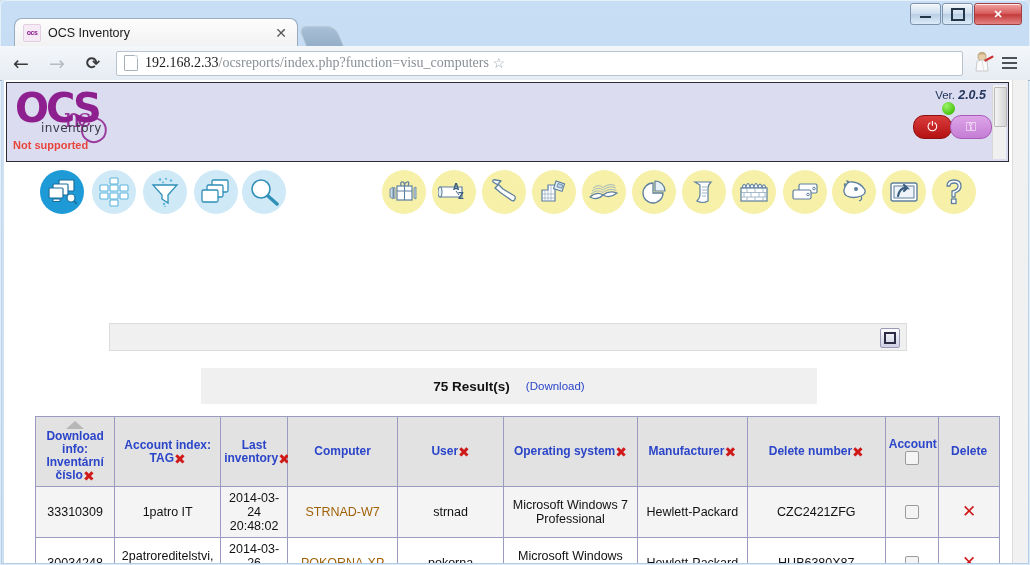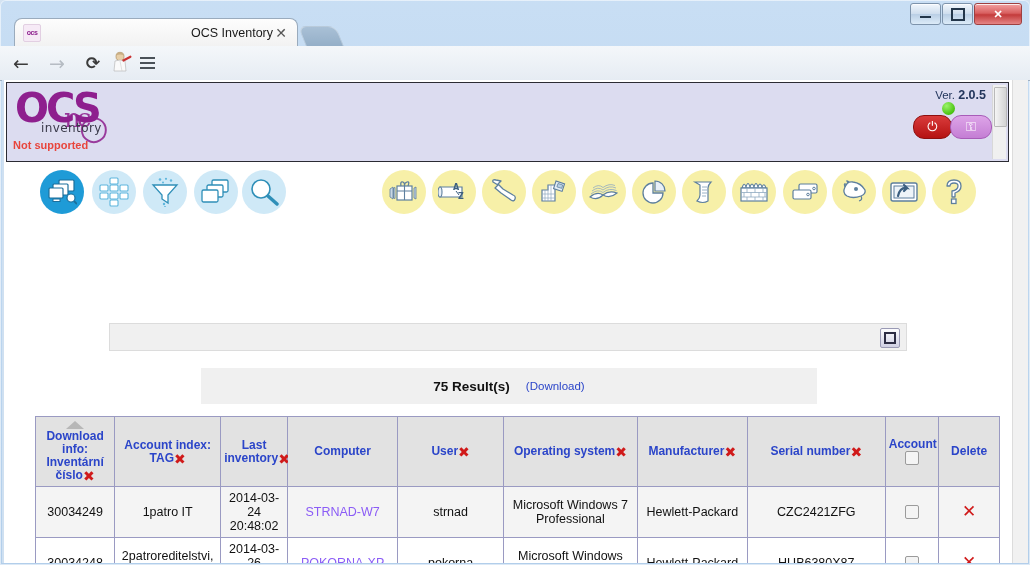--- a/index.html
+++ b/index.html
@@ -34,21 +34,21 @@
   
   #win-frame{
     position:absolute;left:0;top:0;width:1030px;height:565px;
     border-radius:6px 6px 0 0;
     background:linear-gradient(180deg,rgba(200,222,244,.97) 0%,rgba(176,205,234,.95) 100%);
     box-shadow:inset 0 0 0 1px rgba(255,255,255,.55);
   }
 
   
   #tabstrip{
-    position:absolute;left:0;top:0;width:1030px;height:46px;text-align:right;
+    position:absolute;left:0;top:0;width:1030px;height:46px;
   }
   #tab{
     position:absolute;left:14px;top:18px;width:284px;height:28px;
     background:linear-gradient(180deg,#fdfdfd 0%,#f2f2f2 100%);
     border-radius:8px 8px 0 0;
     border:1px solid #9aabbd;border-bottom:none;
     display:flex;align-items:center;padding:0 8px;
     box-sizing:border-box;
   }
   #tab-favicon{
@@ -168,21 +168,21 @@
   #logo .inv{
     position:absolute;left:26px;top:34px;font-size:12px;color:#3a3a4a;
     font-family:"DejaVu Sans",sans-serif;letter-spacing:.4px;
   }
   #notsupported{
     position:absolute;left:6px;top:56px;font-size:11px;font-weight:bold;color:#e8453c;
   }
   #ver{
     position:absolute;right:22px;top:5px;font-size:11.5px;color:#23365c;
   }
-  #ver b{font-size:12.5px;}
+  #ver b{font-size:12.5px;font-style:italic;}
   #greendot{
     position:absolute;right:53px;top:19px;width:13px;height:13px;border-radius:50%;
     background:radial-gradient(circle at 35% 30%,#9cf36a,#49c411 70%,#2f9406);
   }
   .hdr-pill{
     position:absolute;top:32px;height:22px;border-radius:11px;
     display:flex;align-items:center;justify-content:center;
   }
   #logout-pill{
     right:56px;width:37px;
@@ -246,21 +246,21 @@
     padding:4px 3px;text-align:center;vertical-align:middle;
     position:relative;line-height:13px;
   }
   table.res td{
     border:1px solid #9a9ac2;font-size:12.5px;color:#111;
     padding:4px 4px;text-align:center;vertical-align:middle;line-height:14px;
     font-family:"Liberation Sans",sans-serif;
   }
   tr.alt td{background:#f4f4f4;}
   tr.plain td{background:#ffffff;}
-  td.comp a{color:#8b5cf6;text-decoration:none;font-size:12.5px;cursor:pointer;}
+  td.comp a{color:#a16207;text-decoration:none;font-size:12.5px;cursor:pointer;}
   .xmark{
     color:#d01a1a;font-weight:bold;font-size:14px;
     font-family:"DejaVu Sans",sans-serif;line-height:0;
   }
   th .xmark{position:relative;top:2px;left:0px;cursor:pointer;}
   .sort-caret{
     display:block;margin:0 auto 1px auto;width:0;height:0;
     border-left:9px solid transparent;border-right:9px solid transparent;
     border-bottom:8px solid #b7b7b7;cursor:pointer;
   }
@@ -313,20 +313,25 @@
     <div class="winbtn">
       <i class="glyph-max"></i>
     </div>
     <div class="winbtn close">✕</div>
   </div>
 
   <div id="navbar">
     <div class="navbtn">←</div>
     <div class="navbtn disabled">→</div>
     <div class="navbtn reload">⟳</div>
+    <div id="omnibox">
+      <span id="page-icon"></span>
+      <span id="url-text"><b>192.168.2.33</b><span>/ocsreports/index.php?function=visu_computers</span></span>
+      <span id="star">☆</span>
+    </div>
     <div id="ext-icon">
       <svg width="26" height="24" viewBox="0 0 26 24">
         <ellipse cx="12" cy="5.5" rx="4" ry="4.2" fill="#e8cfa8" stroke="#a98e63" stroke-width=".7"></ellipse>
         <path d="M8 3.2 Q12 0.4 16 3.2 L16 4.6 Q12 2.6 8 4.6 Z" fill="#c9ae84"></path>
         <path d="M7 10 Q12 8 17 10 L18 20 L6 20 Z" fill="#fafafa" stroke="#b9b9b9" stroke-width=".7"></path>
         <path d="M12 10 L14 20" stroke="#ccc" stroke-width=".6" fill="none"></path>
         <rect x="14" y="9" width="10" height="2.2" rx="1" transform="rotate(-28 14 9)" fill="#c93232"></rect>
       </svg>
     </div>
     <div id="menu-btn">
@@ -546,34 +551,34 @@
             <th>
               <span>User</span><span class="xmark">✖</span>
             </th>
             <th>
               <span>Operating system</span><span class="xmark">✖</span>
             </th>
             <th>
               <span>Manufacturer</span><span class="xmark">✖</span>
             </th>
             <th>
-              <span>Serial number</span><span class="xmark">✖</span>
+              <span>Delete number</span><span class="xmark">✖</span>
             </th>
             <th>
               <span>Account</span><br>
               <span class="cb"></span>
             </th>
             <th>
               <span>Delete</span>
             </th>
           </tr>
         </thead>
         <tbody>
           <tr class="alt">
-            <td>30034249</td>
+            <td>33310309</td>
             <td>1patro IT</td>
             <td>2014-03-24 20:48:02</td>
             <td class="comp"><a>STRNAD-W7</a></td>
             <td>strnad</td>
             <td>Microsoft Windows 7 Professional</td>
             <td>Hewlett-Packard</td>
             <td>CZC2421ZFG</td>
             <td><span class="cb"></span></td>
             <td><span class="del-x">✕</span></td>
           </tr>

